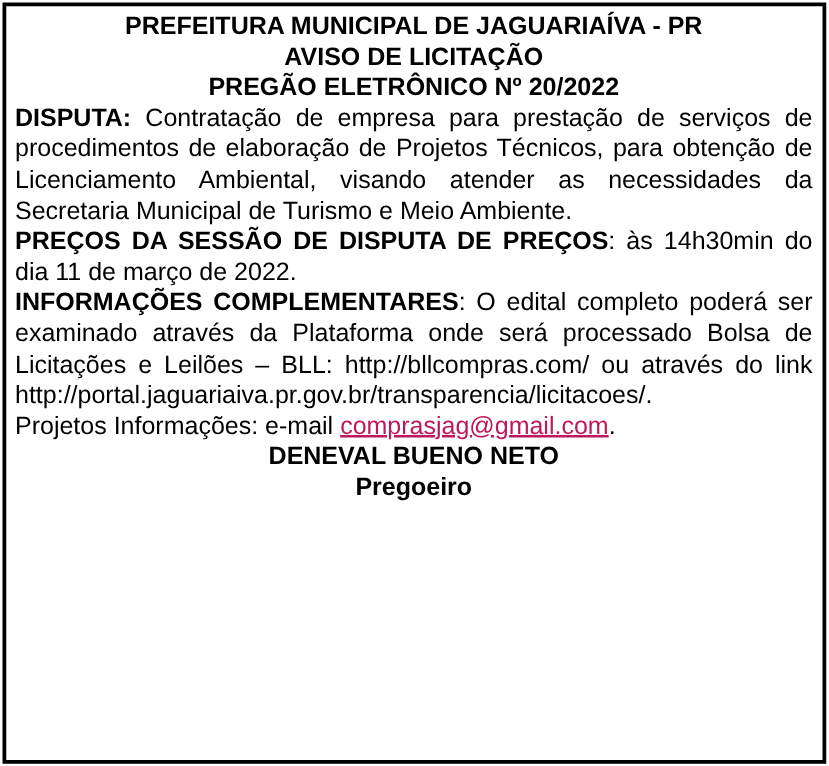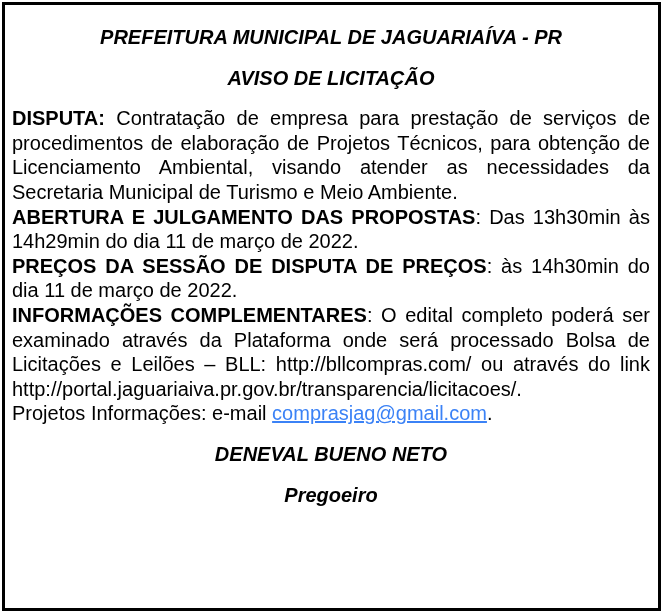--- a/index.html
+++ b/index.html
@@ -30,49 +30,49 @@
     line-height: 24.6px;
     color: #000000;
     overflow: hidden;
   }
   .center { text-align: center; }
   .bold   { font-weight: bold; }
   .para {
     margin: 0;
     text-align: justify;
   }
-  .line { margin: 16px; font-style: italic; }
+  .line { margin: 0; }
   a.email-link {
     color: #0000FF;
     text-decoration: underline;
     cursor: pointer;
   }
 </style>
 </head>
 <body>
 
 <div class="page">
   <div class="frame" style="border-color: rgb(0, 0, 0); color: rgb(0, 0, 0);">
 
     <div class="line center bold">PREFEITURA MUNICIPAL DE JAGUARIAÍVA - PR</div>
 
 
     <div class="line center bold">AVISO DE LICITAÇÃO</div>
 
+    <div class="line center bold">PREGÃO ELETRÔNICO Nº 20/2022</div>
 
     <p class="para"><span class="bold">DISPUTA:</span><span> Contratação de empresa para prestação de serviços de procedimentos de elaboração de Projetos Técnicos, para obtenção de Licenciamento Ambiental, visando atender as necessidades da Secretaria Municipal de Turismo e Meio Ambiente.</span></p>
 
 
-    <p class="para"><span class="bold">ABERTURA E JULGAMENTO DAS PROPOSTAS</span><span>: Das 13h30min às 14h29min do dia 11 de março de 2022.</span></p>
 
     <p class="para"><span class="bold">PREÇOS DA SESSÃO DE DISPUTA DE PREÇOS</span><span>: às 14h30min do dia 11 de março de 2022.</span></p>
 
     <p class="para"><span class="bold">INFORMAÇÕES COMPLEMENTARES</span><span>: O edital completo poderá ser examinado através da Plataforma onde será processado Bolsa de Licitações e Leilões – BLL: http://bllcompras.com/ ou através do link http://portal.jaguariaiva.pr.gov.br/transparencia/licitacoes/.</span></p>
 
-    <p class="para"><span>Projetos Informações: e-mail </span><a href="#" class="email-link" style="color: #3b82f6;">comprasjag@gmail.com</a><span>.</span></p>
+    <p class="para"><span>Projetos Informações: e-mail </span><a href="#" class="email-link" style="color: #be185d;">comprasjag@gmail.com</a><span>.</span></p>
 
 
     <div class="line center bold">DENEVAL BUENO NETO</div>
 
     <div class="line center bold">Pregoeiro</div>
 
   </div>
 </div>
 
 </body></html>

